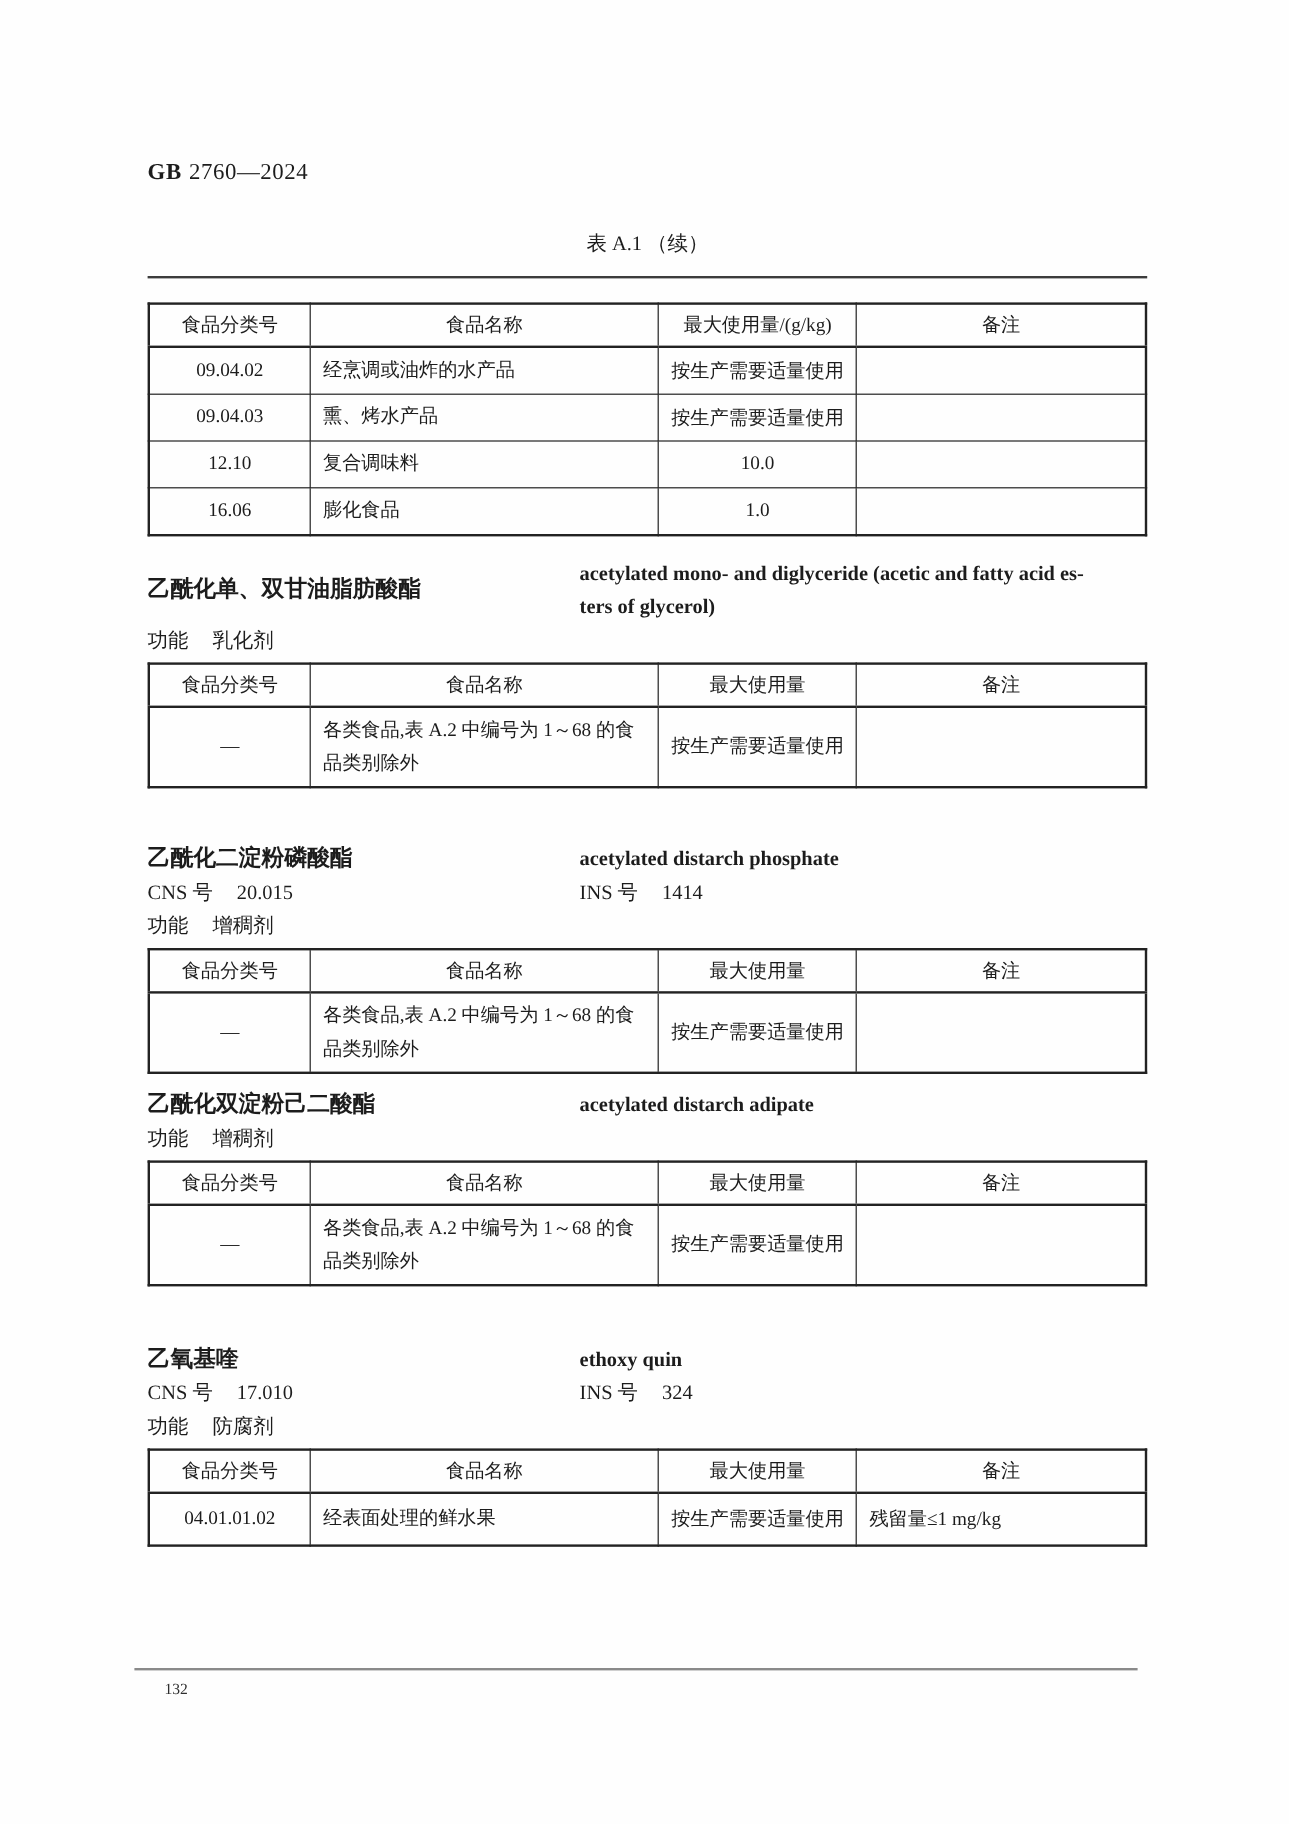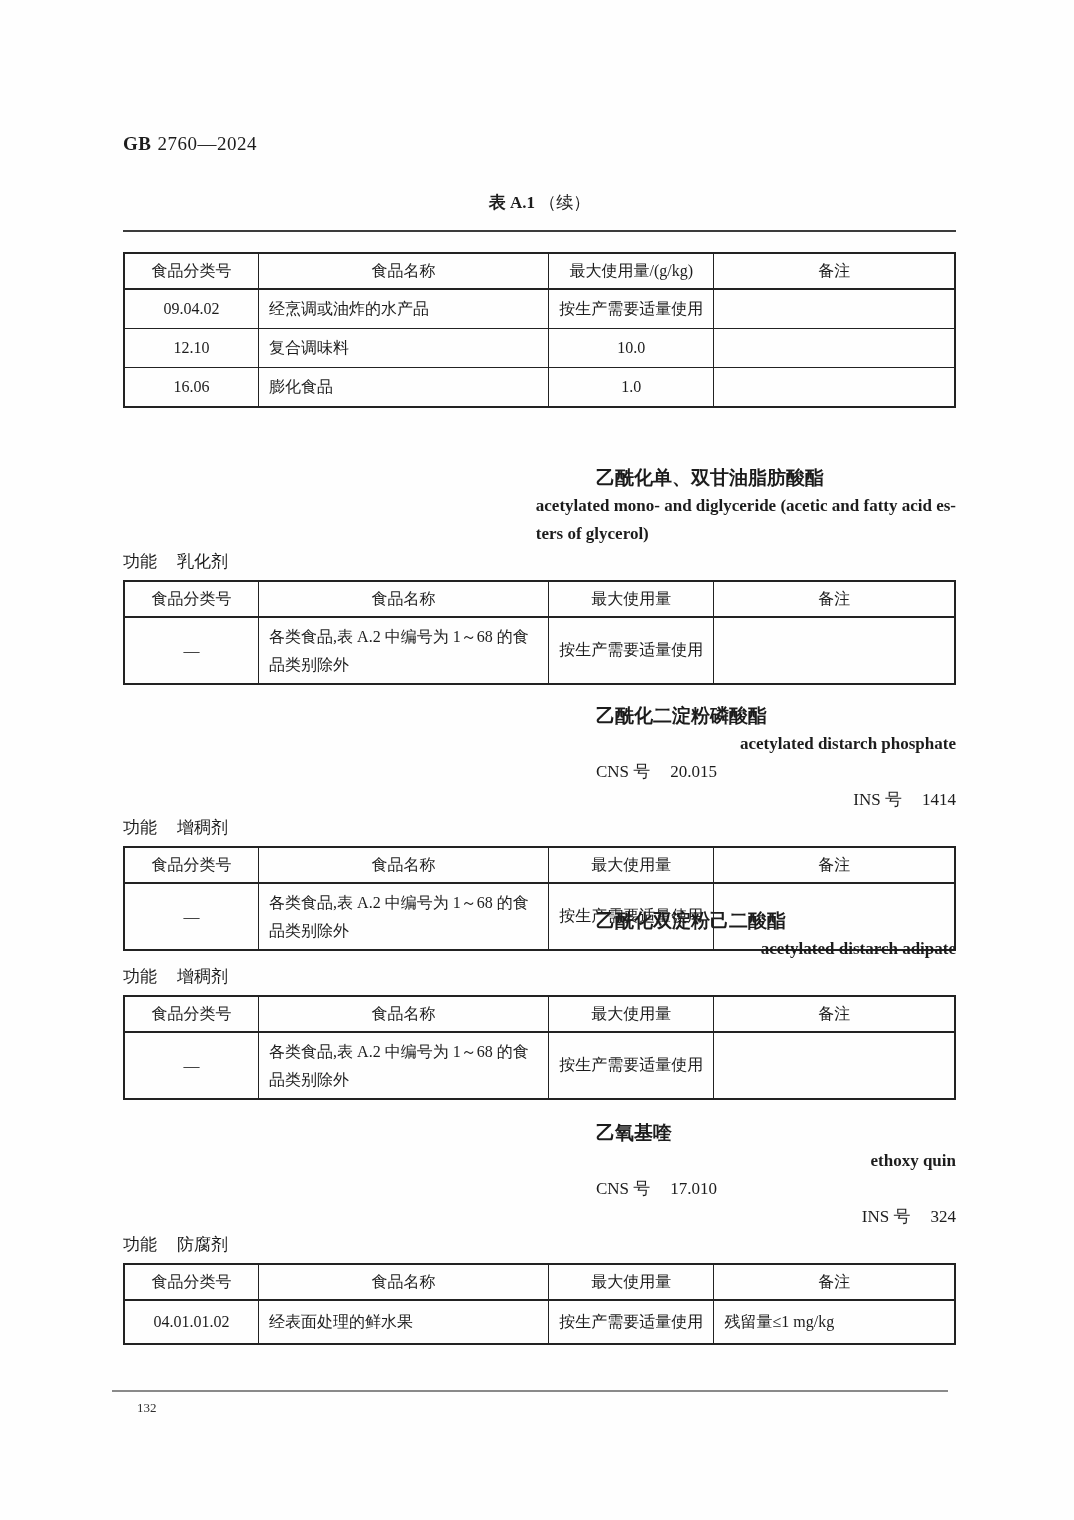--- a/index.html
+++ b/index.html
@@ -13,21 +13,21 @@
     overflow: hidden;
   }
   .block { position: absolute; left: 123px; width: 833px; }
 
   
   .doc-number { top: 133px; font-size: 19px; letter-spacing: 0.5px; }
   .doc-prefix { font-weight: bold; }
   .doc-num { font-weight: normal; margin-left: 6px; }
 
   .table-title { top: 191px; text-align: center; font-size: 17px; }
-  .tt-main { font-weight: bold; text-align: center; }
+  .tt-main { font-weight: normal; text-align: center; }
   .tt-suffix { font-weight: normal; }
 
   .top-rule { top: 230px; height: 2px; background: #3c3c3c; }
 
   
   table.std {
     border-collapse: collapse;
     width: 100%;
     table-layout: fixed;
     border: 2.5px solid #222222;
@@ -50,21 +50,21 @@
   td.c3 { text-align: center; }
   td.c4 { text-align: left; }
 
   .tbl-main { top: 252px; }
   .tbl-main td { height: 34px; }
   .tbl-wide td { height: 61px; }
   .tbl-short td { height: 38px; }
 
   
   .additive { }
-  .add-row { display: flex; align-items: flex-end; flex-direction: column; }
+  .add-row { display: flex; align-items: center; }
   .col-left { width: 360px; flex: none; }
   .col-right { flex: 1; }
   .zh-name {
     font-family: "Liberation Sans", "DejaVu Sans", sans-serif;
     font-weight: bold;
     font-size: 19px;
     line-height: 28px;
   }
   .en-name {
     font-weight: bold;
@@ -118,20 +118,26 @@
         </tr>
       </thead>
       <tbody>
         <tr>
           <td class="c1">09.04.02</td>
           <td class="c2">经烹调或油炸的水产品</td>
           <td class="c3">按生产需要适量使用</td>
           <td class="c4"></td>
         </tr>
         <tr>
+          <td class="c1">09.04.03</td>
+          <td class="c2">熏、烤水产品</td>
+          <td class="c3">按生产需要适量使用</td>
+          <td class="c4"></td>
+        </tr>
+        <tr>
           <td class="c1">12.10</td>
           <td class="c2">复合调味料</td>
           <td class="c3">10.0</td>
           <td class="c4"></td>
         </tr>
         <tr>
           <td class="c1">16.06</td>
           <td class="c2">膨化食品</td>
           <td class="c3">1.0</td>
           <td class="c4"></td>

